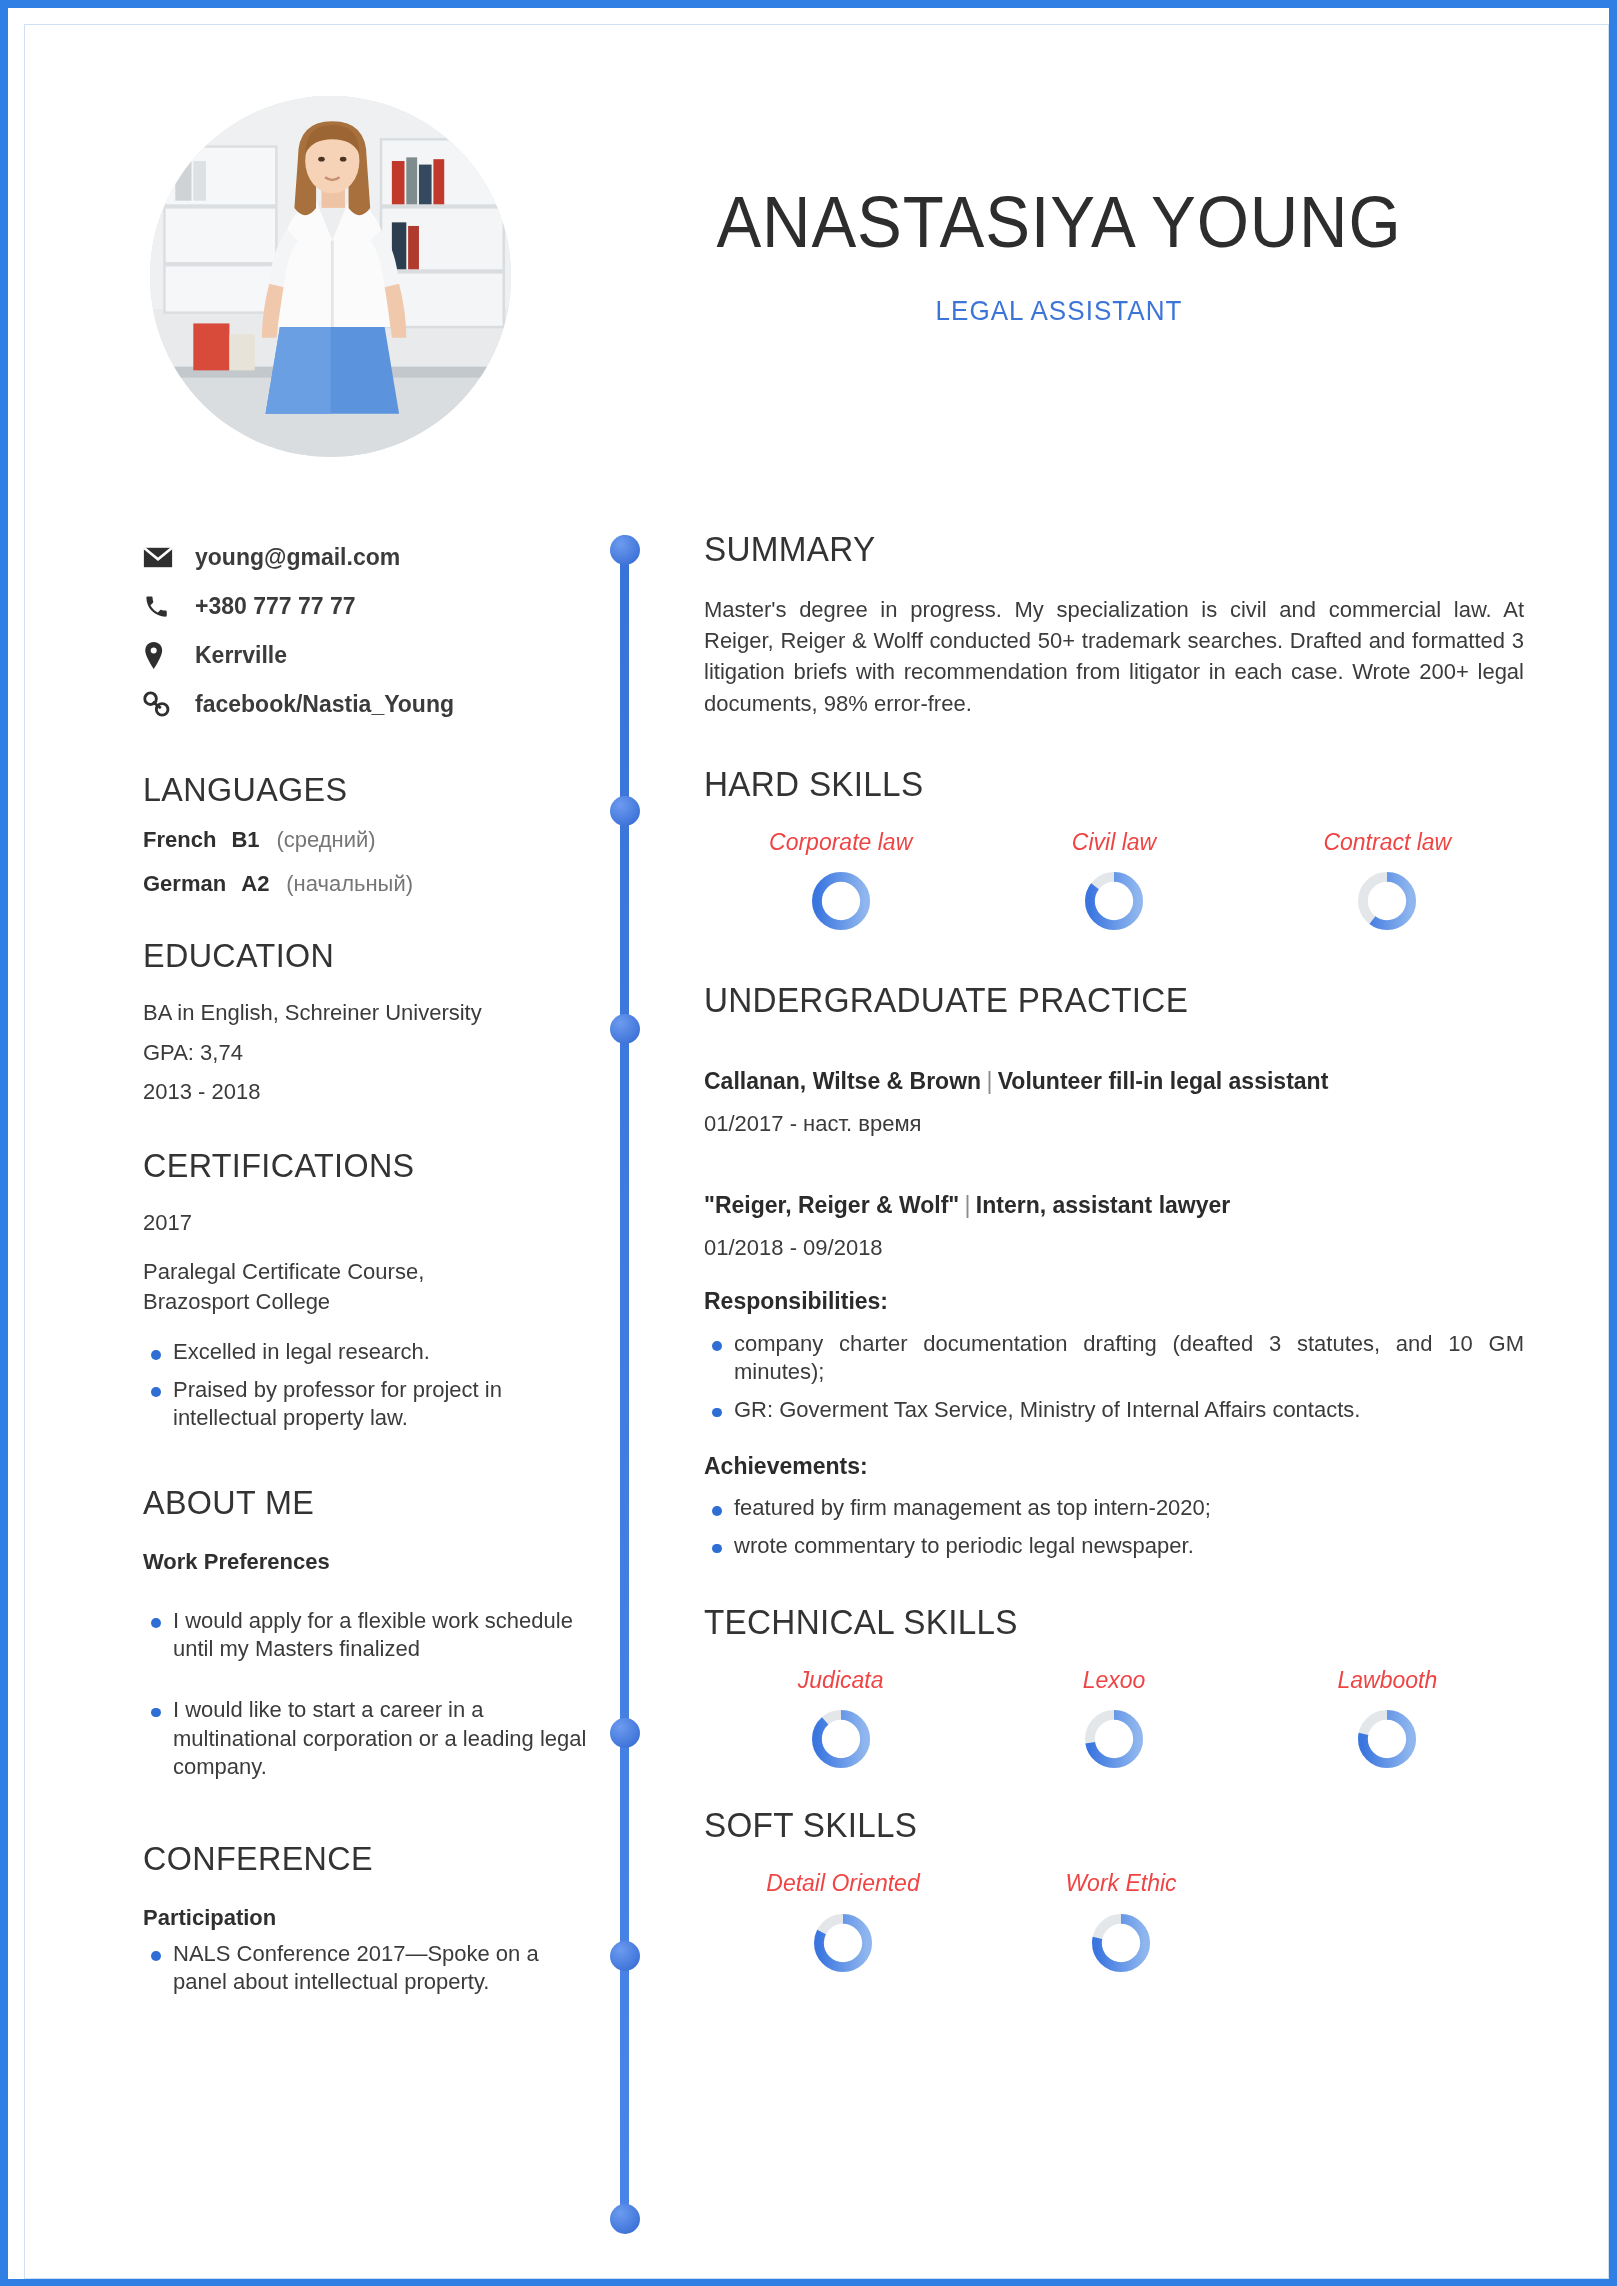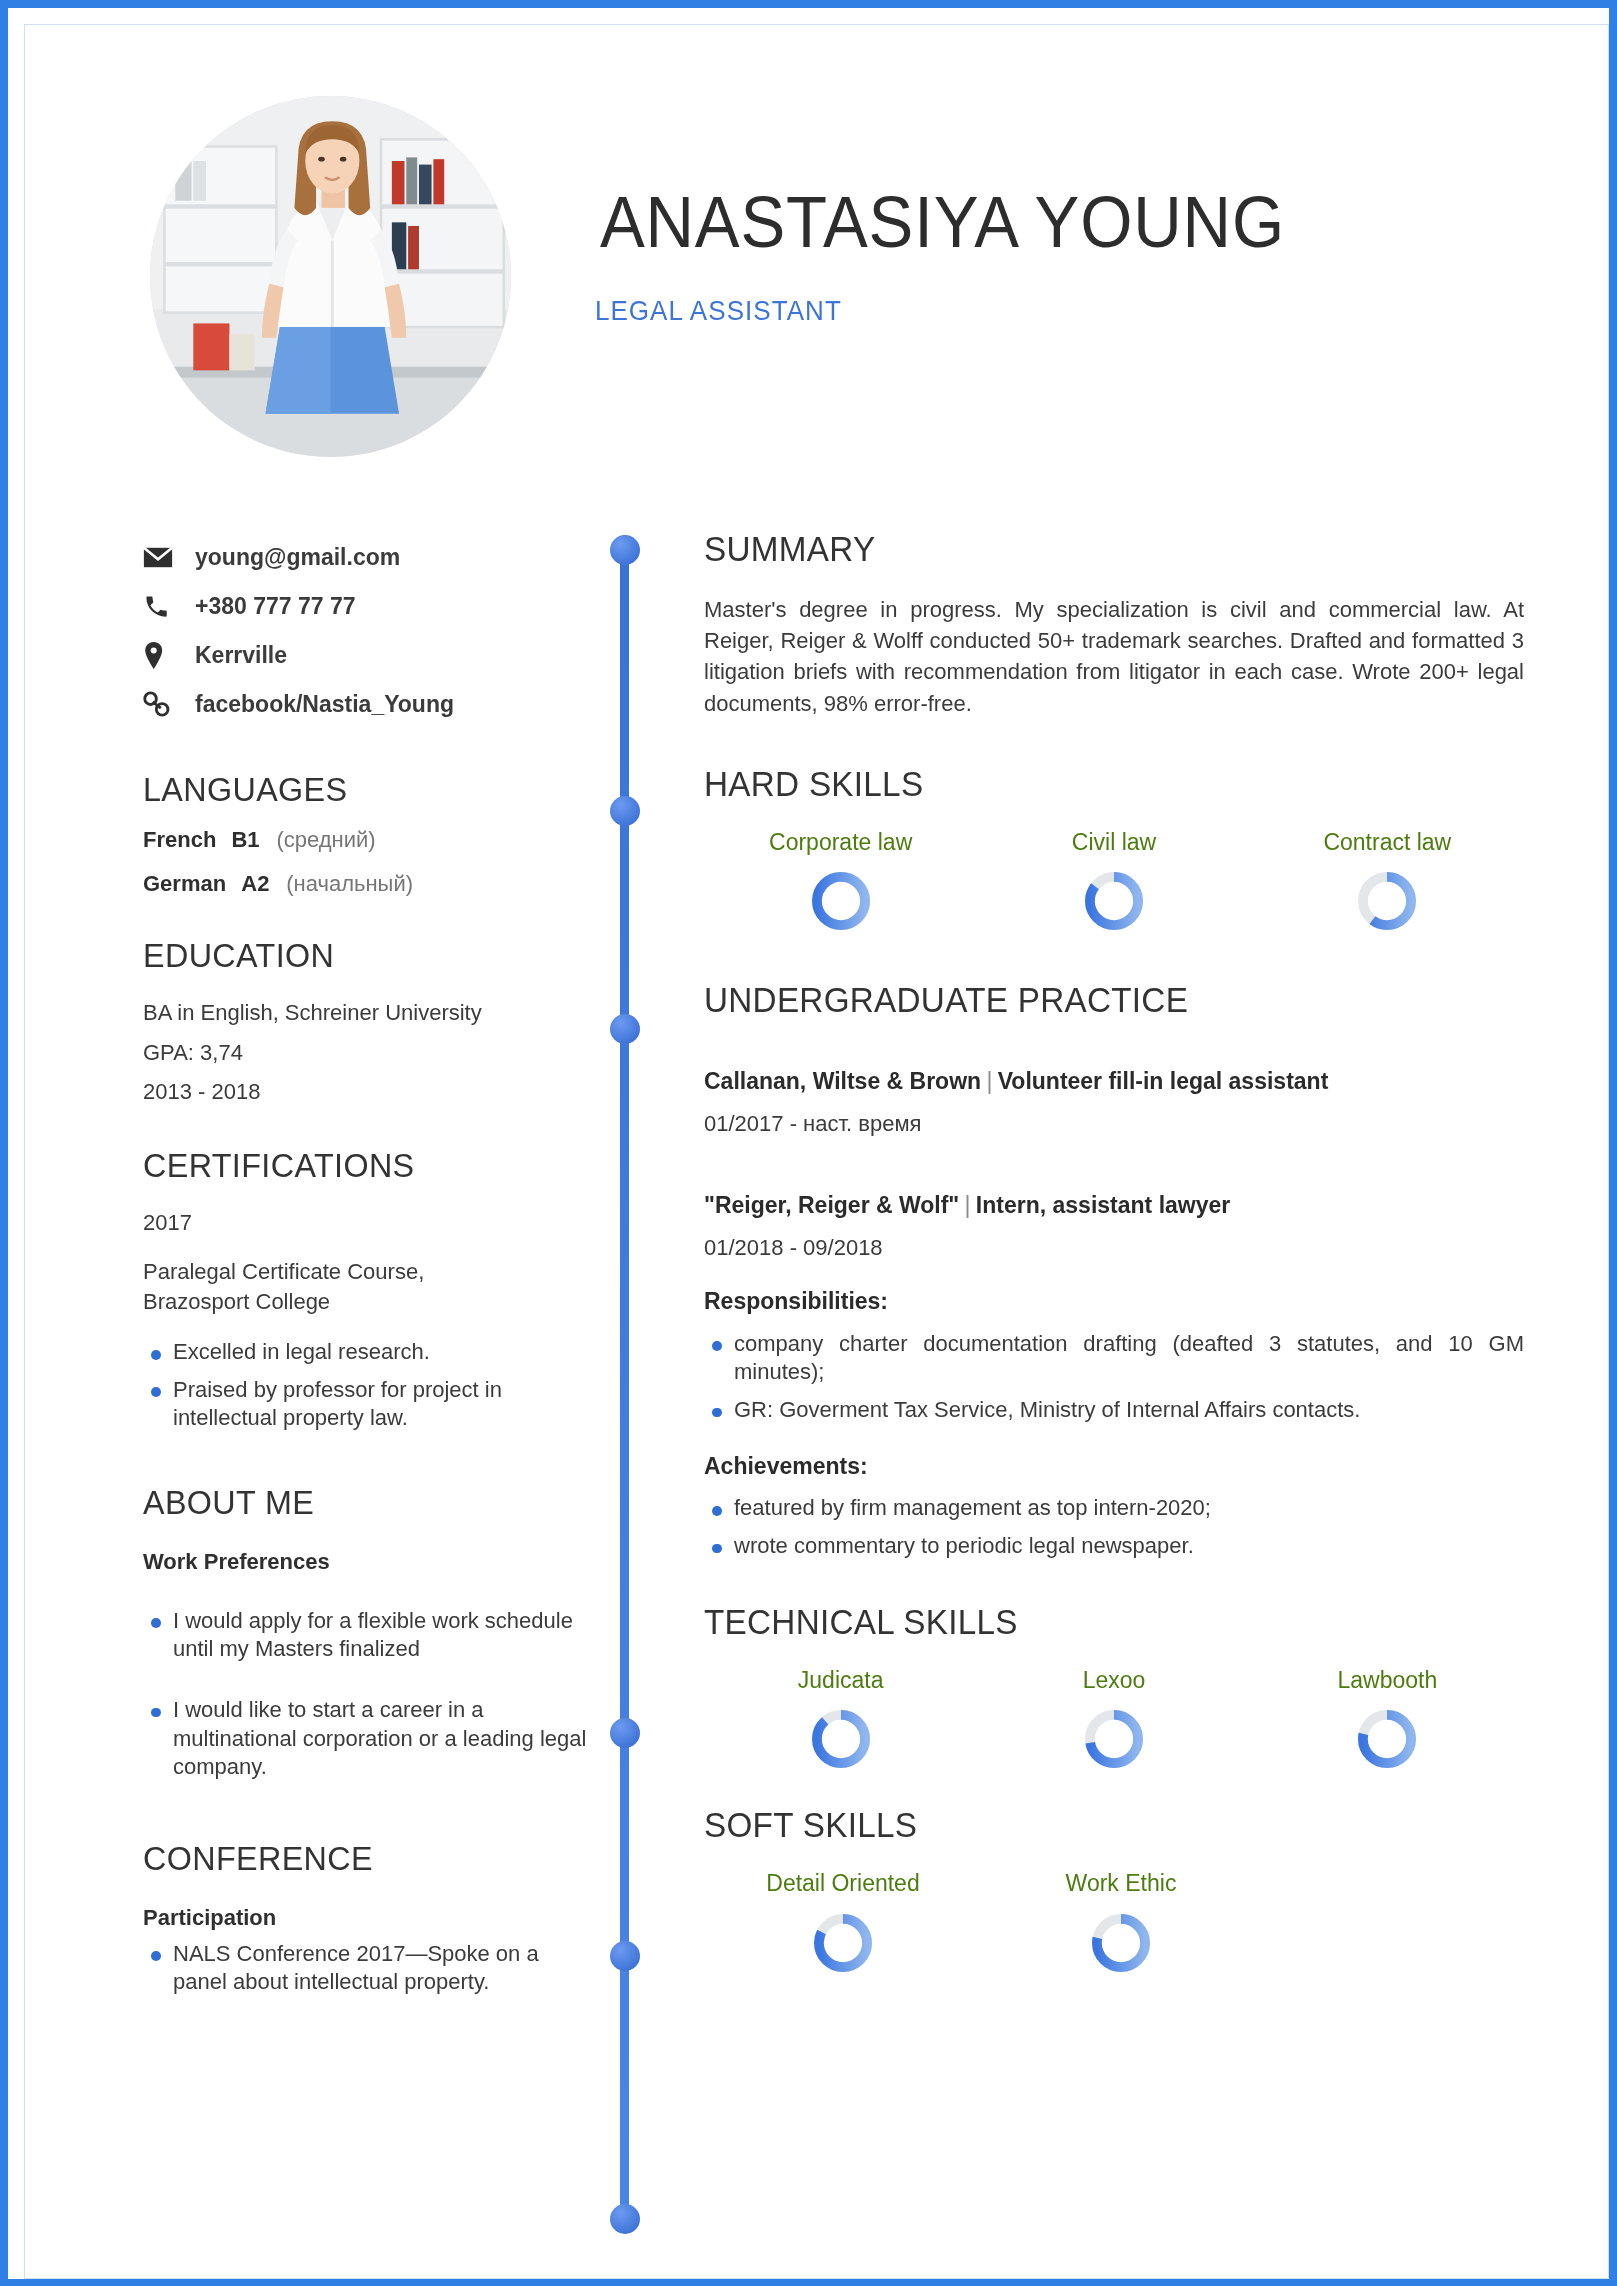--- a/index.html
+++ b/index.html
@@ -49,21 +49,21 @@
     overflow: hidden;
     background: #dfe3e6;
   }
   #photo-art { position: absolute; inset: 0; }
 
   #name-block {
     position: absolute;
     left: 535px;
     top: 160px;
     width: 998px;
-    text-align: left;
+    text-align: center;
   }
   #full-name {
     font-size: 73px;
     letter-spacing: 0.9px;
     color: #2d2d2d;
     font-weight: 400;
     line-height: 1;
     transform: scaleX(0.92);
     transform-origin: center;
     white-space: nowrap;
@@ -211,22 +211,23 @@
   .skill-row {
     display: flex;
     margin-top: 25px;
   }
   .skill-cell {
     width: 278px;
     text-align: center;
   }
   .skill-label {
     font-size: 23px;
-    color: #4d7c0f;
+    color: #ef4444;
     margin-bottom: 12.5px;
+    font-style: italic;
   }
   .donut { display: inline-block; }
 </style>
 </head>
 <body>
 
 <div id="page-frame">
  <div id="sheet">
 
   <div id="header">

